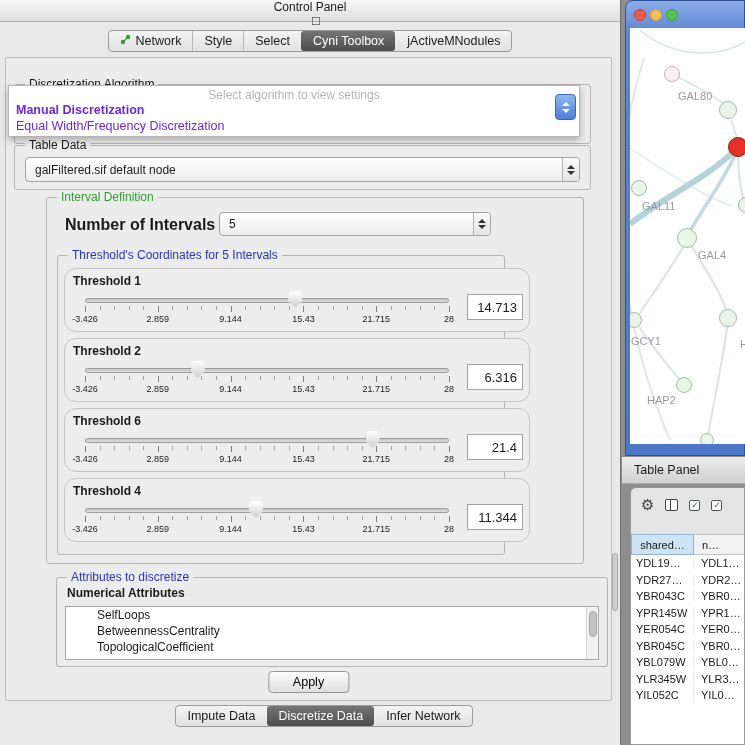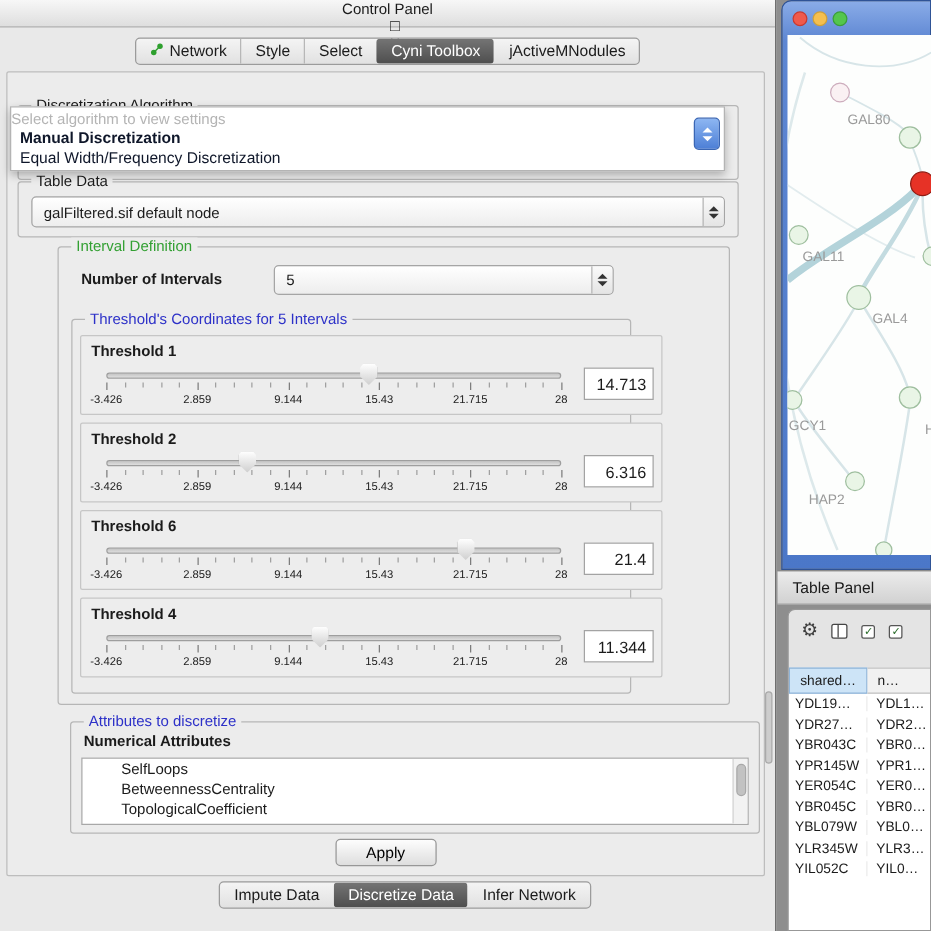--- a/index.html
+++ b/index.html
@@ -34,23 +34,23 @@
   .legend { position:absolute; top:-8px; left:10px; background:#ececec; padding:0 4px;
             font-size:12px; white-space:nowrap; }
   .legend.green { color:#33a033; }
   .legend.blue { color:#2d31c8; }
 
   .algo-group { left:8px; top:26px; width:577px; height:60px; }
 
   .popup { position:absolute; left:2px; top:27px; width:572px; height:52px; z-index:50;
            background:#fff; border:1px solid #b4b4b4;
            box-shadow:0 3px 7px rgba(0,0,0,.28); }
-  .popup-placeholder { position:absolute; left:0; right:0; top:2px; 
+  .popup-placeholder { position:absolute; left:0; right:0; top:2px; text-align:center;
                        font-size:12px; color:#b4b4b4; }
-  .popup-option { position:absolute; left:7px; font-size:12.5px; color:#0f172a; }
+  .popup-option { position:absolute; left:7px; font-size:12.5px; color:#6d28d9; }
   .popup-option.bold { top:17px; font-weight:bold; }
   .popup-option.plain { top:33px; }
   .popup-stepper { position:absolute; right:3px; top:8px; width:21px; height:26px;
                    border-radius:4px; background:linear-gradient(#8db6f2,#4d7fd6);
                    border:1px solid #3a66b4; display:flex; flex-direction:column;
                    align-items:center; justify-content:center; gap:3px; }
   .arr { width:0; height:0; border-left:4px solid transparent; border-right:4px solid transparent; }
   .arr.up { border-bottom:4px solid #333; }
   .arr.down { border-top:4px solid #333; }
   .popup-stepper .arr.up { border-bottom-color:#fff; }
@@ -60,26 +60,26 @@
   .combo { position:absolute; display:flex; align-items:center;
            background:linear-gradient(#ffffff,#ededed); border:1px solid #a5a5a5;
            border-radius:4px; font-size:12px; overflow:hidden; }
   .combo .combo-val { flex:1; padding-left:9px; white-space:nowrap; }
   .combo .stepper { width:17px; align-self:stretch; border-left:1px solid #b3b3b3;
                     display:flex; flex-direction:column; align-items:center;
                     justify-content:center; gap:2px; background:linear-gradient(#fafafa,#e4e4e4); }
   .td-combo { left:10px; right:10px; top:11px; height:25px; }
 
   .interval-group { left:40px; top:139px; width:538px; height:367px; }
-  .count-label { position:absolute; left:18px; top:18px; font-size:12px; font-weight:bold; }
+  .count-label { position:absolute; left:18px; top:18px; font-size:16px; font-weight:bold; }
   .count-combo { left:172px; top:14px; width:272px; height:24px; }
 
   .thresholds-group { left:10px; top:57px; width:448px; height:300px;text-decoration:underline; }
   .th-panel { position:absolute; left:6px; width:466px; height:64px;
-              border:1px solid #c6c6c6; border-radius:2px; background:#ededed; }
+              border:1px solid #c6c6c6; border-radius:12px; background:#ededed; }
   .th-label { position:absolute; left:8px; top:5px; font-size:12px; font-weight:bold; }
   .slider-wrap { position:absolute; left:20px; top:22px; width:368px; height:38px; }
   .track { position:absolute; left:0; top:7px; width:364px; height:5px;
            background:linear-gradient(#c4c4c4,#dedede); border:1px solid #9e9e9e; border-radius:3px; }
   .tick { position:absolute; top:15px; width:1px; height:4px; background:#a0a0a0; }
   .tick.major { height:6px; background:#7d7d7d; }
   .scale-label { position:absolute; top:23px; font-size:9px; color:#222;
                  transform:translateX(-50%); white-space:nowrap;text-align:center; }
   .thumb { position:absolute; top:0; width:14px; height:17px;
            background:linear-gradient(#ffffff,#cfcfcf);

